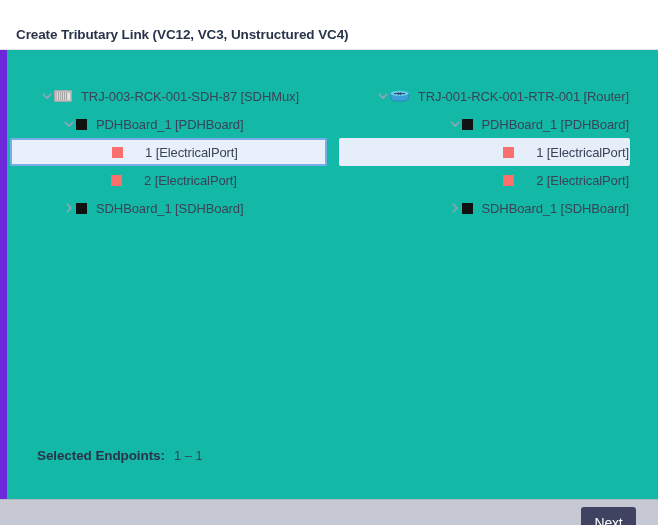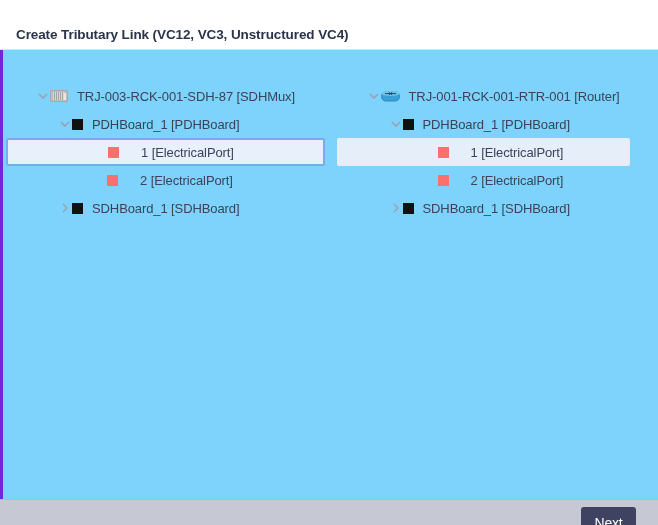--- a/index.html
+++ b/index.html
@@ -43,22 +43,22 @@
     font-weight: bold;
     color: #29344a;
     letter-spacing: -0.1px;
     white-space: nowrap;
   }
 
   
   .body-area {
     position: relative;
     flex: 1 1 auto;
-    background: #7dd3fc;
-    border-left: 3px solid #6d28d9;
+    background: #14b8a6;
+    border-left: 7px solid #6d28d9;
     box-sizing: border-box;
     overflow: hidden;
   }
 
   .panels {
     position: absolute;
     top: 0;
     left: 0;
     right: 0;
     height: 360px;
@@ -83,20 +83,21 @@
     white-space: nowrap;
     font-size: 13px;
     color: #3a4357;
     margin: 0 6px 0 3px;
     padding-left: 0;
     border: 1px solid transparent;
     border-radius: 2px;
   }
   .panel-right .tree-row {
     margin: 0 28px 0 6px;
+    justify-content: flex-end;
   }
 
   .tree-row.selected-box {
     background: #e8f0fb;
     border: 2px solid #7aacec;
     border-radius: 2px;
   }
   .tree-row.selected-fill {
     background: #e6eefa;
     border-color: transparent;
@@ -372,20 +373,24 @@
               </svg>
             </span>
             <span class="node-icon">
               <span class="icon-board"></span>
             </span>
             <span class="node-label">SDHBoard_1 [SDHBoard]</span>
           </div>
         </div>
     </div>
 
+    <div class="selected-endpoints">
+      <span class="se-label">Selected Endpoints:</span>
+      <span class="se-value">1 – 1</span>
+    </div>
 
   </div>
 
   <div class="footer">
     <button class="btn btn-next">Next</button>
   </div>
 
 </div>
 
 </body></html>

